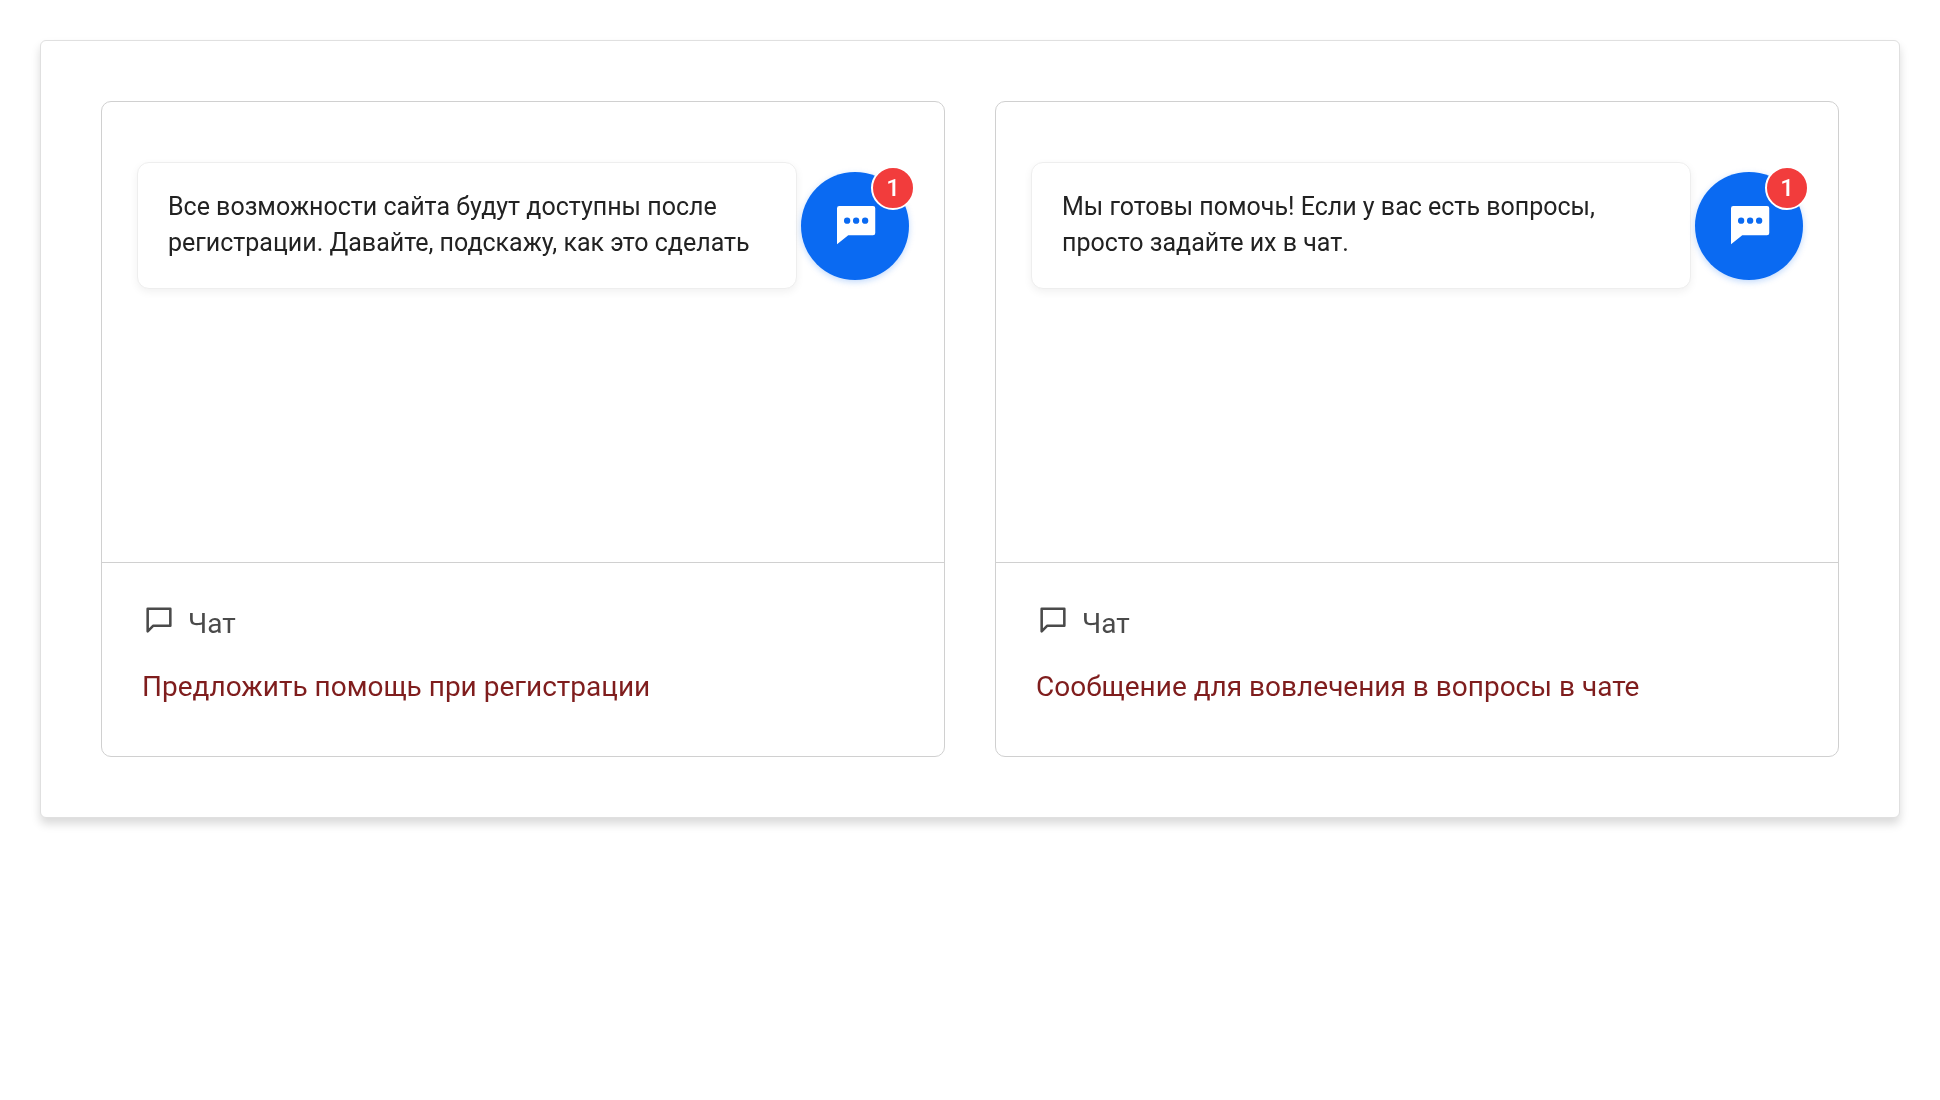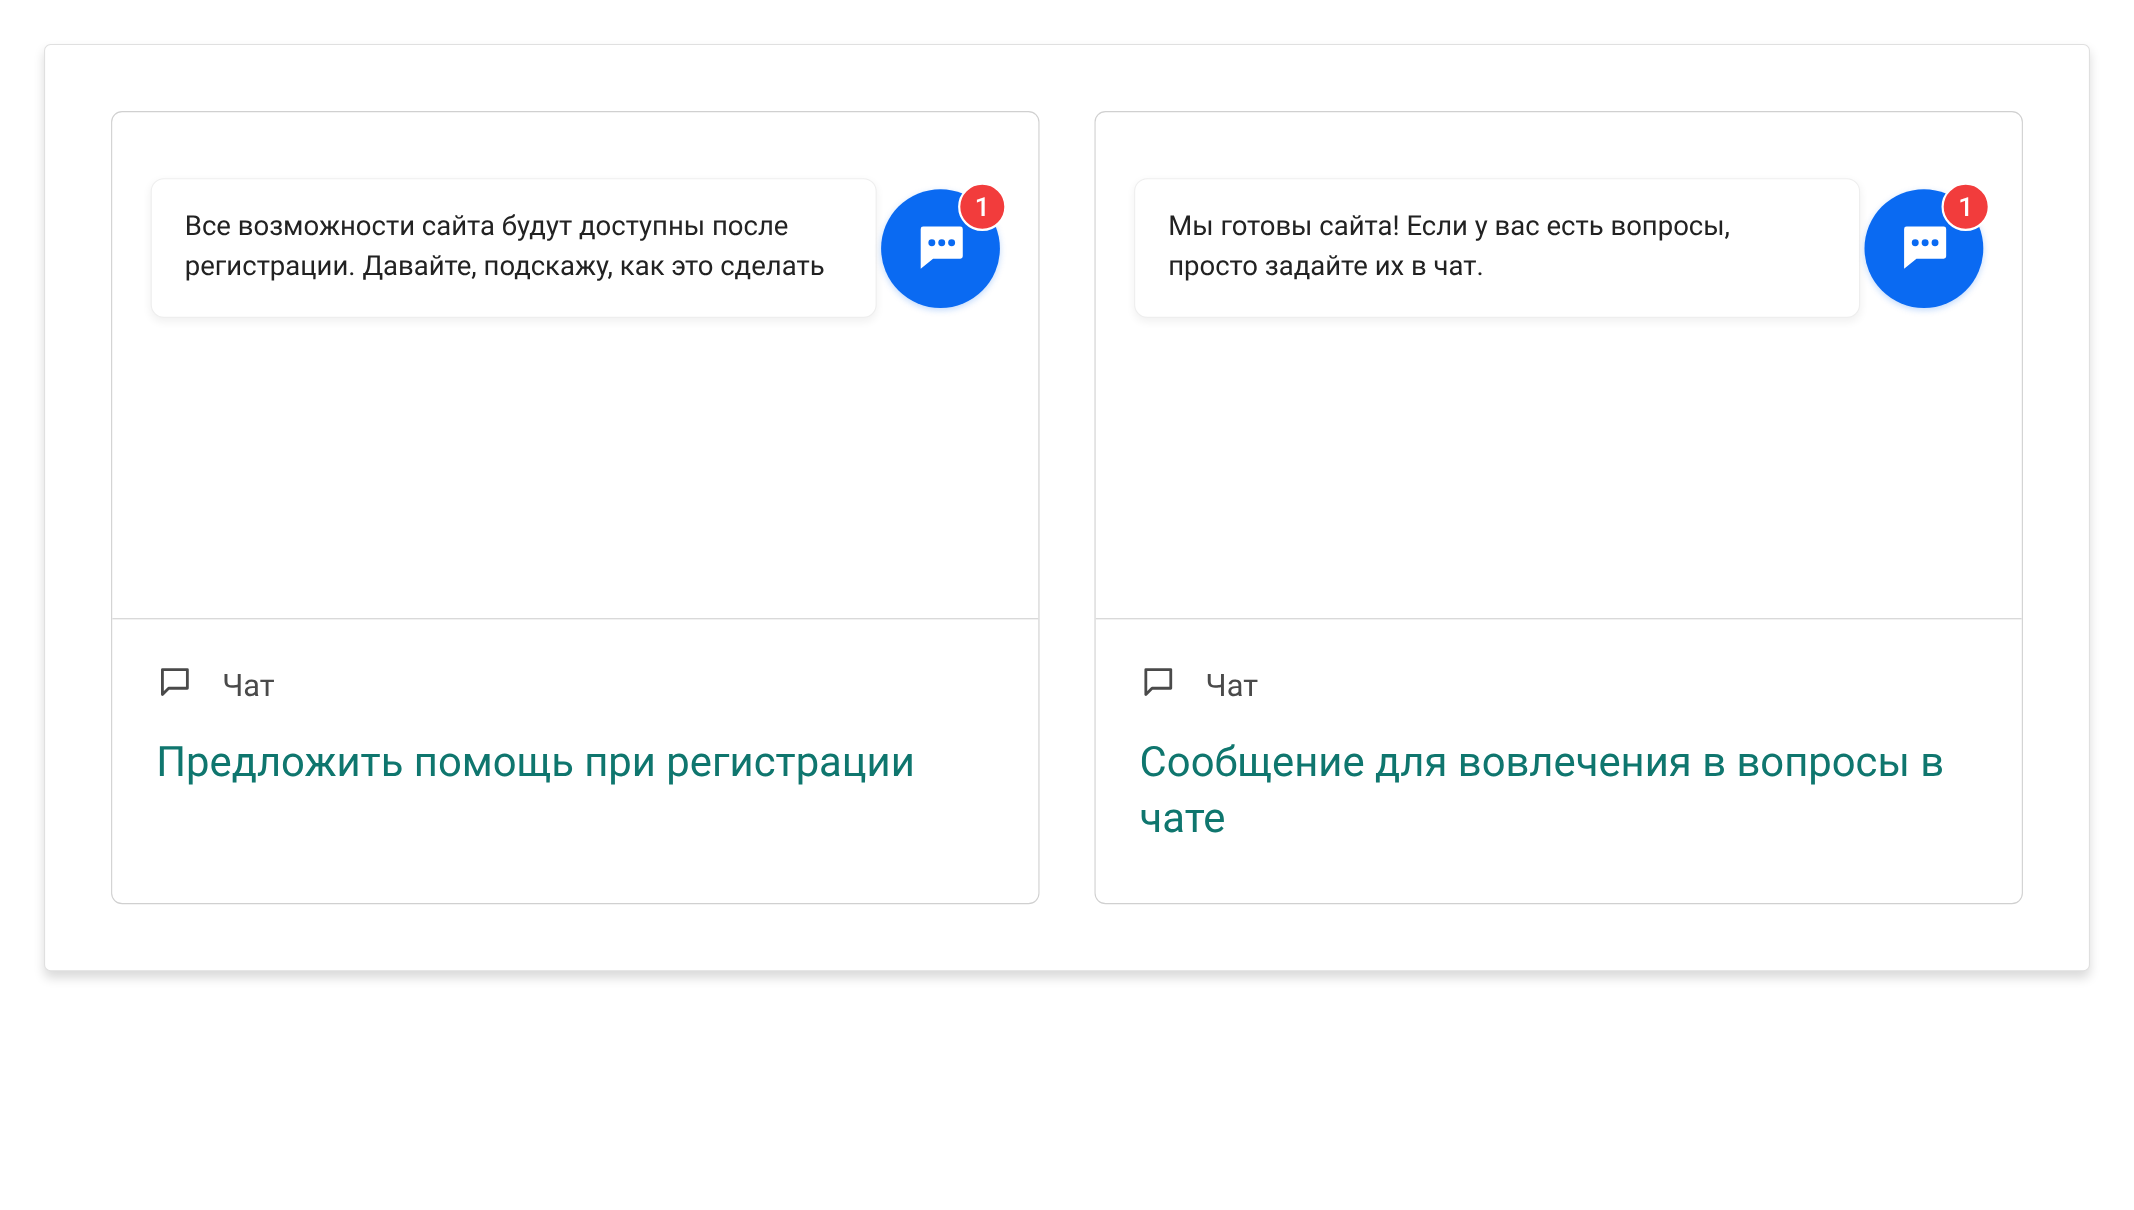--- a/index.html
+++ b/index.html
@@ -87,34 +87,34 @@
       justify-content: center;
       border: 2px solid #fff;
     }
     .card-footer {
       border-top: 1px solid #d0d0d0;
       padding: 40px 40px 50px 40px;
     }
     .footer-category {
       display: flex;
       align-items: center;
-      gap: 26px;
+      gap: 12px;
       color: #4a4a4a;
       font-size: 28px;
       margin-bottom: 24px;
     }
     .footer-category svg {
       width: 34px;
       height: 34px;
       stroke: #4a4a4a;
     }
     .footer-title {
-      font-size: 38px;
+      font-size: 28px;
       line-height: 1.35;
-      color: #0f766e;
+      color: #7f1d1d;
       font-weight: 400;
     }
   </style>
 </head>
 <body>
 
 <div class="container">
 
   <div class="card">
     <div class="card-preview">
@@ -146,21 +146,21 @@
         </span>
         <span>Чат</span>
       </div>
       <div class="footer-title">Предложить помощь при регистрации</div>
     </div>
   </div>
 
   <div class="card">
     <div class="card-preview">
       <div class="msg-bubble">
-        <span>Мы готовы сайта! Если у вас есть вопросы, просто задайте их в чат.</span>
+        <span>Мы готовы помочь! Если у вас есть вопросы, просто задайте их в чат.</span>
       </div>
       <div class="chat-fab">
         <div class="chat-circle">
           <span>
             <svg viewBox="0 0 24 24" fill="none">
               <path d="M4 4h16a1 1 0 0 1 1 1v11a1 1 0 0 1-1 1H9l-5 4V5a1 1 0 0 1 1-1z" fill="#ffffff"></path>
               <circle cx="8.5" cy="10.5" r="1.4" fill="#0a6af2"></circle>
               <circle cx="12.5" cy="10.5" r="1.4" fill="#0a6af2"></circle>
               <circle cx="16.5" cy="10.5" r="1.4" fill="#0a6af2"></circle>
             </svg>

